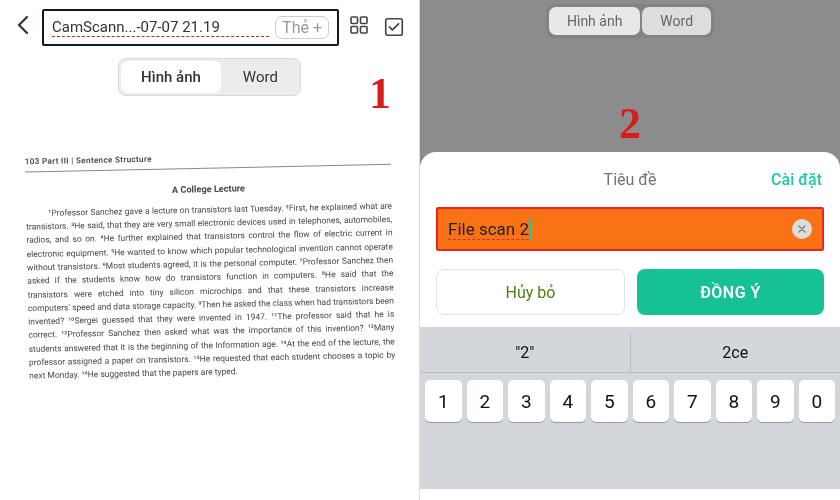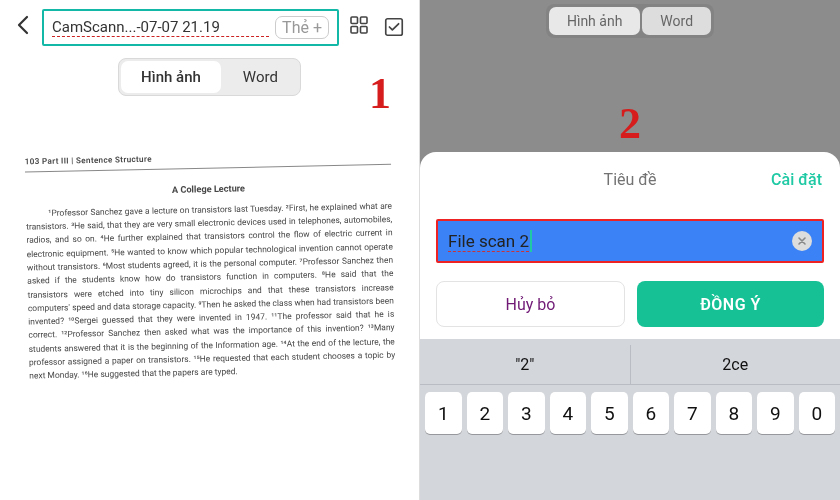--- a/index.html
+++ b/index.html
@@ -5,21 +5,21 @@
 *{margin:0;padding:0;box-sizing:border-box;font-family:-apple-system,BlinkMacSystemFont,"Segoe UI",Roboto,Helvetica,Arial,sans-serif;-webkit-font-smoothing:antialiased}
 body{width:840px;height:500px;background:#f5f5f5;overflow:hidden}
 .container{display:flex;width:840px;height:500px}
 .panel{position:relative;overflow:hidden}
 .panel-left{width:420px;height:500px;background:#fff;border-right:1px solid #ddd}
 .panel-right{width:420px;height:500px;background:#8c8c8c}
 
 
 .topbar{display:flex;align-items:center;height:54px;padding:0 10px;gap:6px}
 .back-btn{font-size:20px;color:#333;padding:4px 6px;cursor:pointer}
-.title-box{flex:1;border:2px solid #14b8a6;background:#fff;height:37px;display:flex;align-items:center;padding:0 8px;gap:6px;border-radius:2px}
+.title-box{flex:1;border:2px solid #0f172a;background:#fff;height:37px;display:flex;align-items:center;padding:0 8px;gap:6px;border-radius:2px}
 .title-text{color:#333;font-size:15px;flex:1;white-space:nowrap;overflow:hidden;text-overflow:ellipsis;border-bottom:1px dashed #c22}
 .tag-chip{border:1px solid #ccc;border-radius:7px;padding:1px 6px;font-size:16px;color:#999;display:flex;align-items:center;gap:2px}
 .grid-icn{font-size:18px;color:#444;padding:4px}
 .select-icn{font-size:18px;color:#444;padding:4px;display:flex;align-items:center;justify-content:center}
 .select-icn svg{width:22px;height:22px}
 
 .seg{display:flex;justify-content:center;margin-top:4px}
 .seg-wrap{display:flex;border:1px solid #d9d9d9;border-radius:8px;overflow:hidden;background:#ececec}
 .seg-btn{padding:7px 20px;font-size:15px;color:#333;cursor:pointer}
 .seg-btn.active{background:#fff;border-radius:7px;font-weight:500;margin:2px}
@@ -39,28 +39,28 @@
 .rt-seg{display:flex;background:rgba(0,0,0,.06);border-radius:8px;padding:2px}
 .rt-seg-btn{padding:6px 18px;font-size:14px;color:#666;background:#ddd;border-radius:7px;margin:1px}
 .rt-seg-btn.first{background:#e8e8e8}
 .num2{position:absolute;top:98px;left:50%;transform:translateX(-50%);font-size:44px;font-weight:700;color:#d61c1c;font-family:Georgia,serif;z-index:5}
 
 .modal{position:absolute;bottom:0;left:0;right:0;background:#fff;border-top-left-radius:16px;border-top-right-radius:16px;padding-top:14px;height:348px}
 .modal-hdr{display:flex;align-items:center;justify-content:center;position:relative;padding:4px 16px 14px}
 .modal-title{font-size:16px;color:#737373;font-weight:400}
 .modal-settings{position:absolute;right:18px;top:4px;font-size:16px;color:#1fc9a4;font-weight:500}
 
-.input-row{margin:16px 16px 0;border:2px solid #e22;border-radius:2px;padding:8px 10px;display:flex;align-items:center;position:relative;height:44px;background:#3b82f6}
+.input-row{margin:4px 16px 0;border:2px solid #e22;border-radius:2px;padding:8px 10px;display:flex;align-items:center;position:relative;height:44px;background:#f97316}
 .input-val{font-size:17px;color:#222;border-bottom:1px dashed #c33}
 .caret{width:2px;height:22px;background:#1fc9a4;margin-left:1px}
 .clear-btn{position:absolute;right:10px;width:20px;height:20px;border-radius:50%;background:#ddd;display:flex;align-items:center;justify-content:center;color:#888;font-size:12px}
 
 .btn-row{display:flex;gap:12px;padding:18px 16px 12px}
 .btn{flex:1;height:46px;border-radius:8px;display:flex;align-items:center;justify-content:center;font-size:16px;cursor:pointer}
-.btn-cancel{background:#fff;border:1px solid #e3e3e3;color:#701a75}
+.btn-cancel{background:#fff;border:1px solid #e3e3e3;color:#4d7c0f}
 .btn-ok{background:#17c196;color:#fff;font-weight:600;letter-spacing:.5px}
 
 .kb{background:#d3d6db;height:162px;padding-top:6px}
 .kb-sugg{display:flex;height:40px;border-bottom:1px solid #b9bdc3}
 .kb-sugg-cell{flex:1;display:flex;align-items:center;justify-content:center;font-size:16px;color:#111;border-right:1px solid #b9bdc3}
 .kb-sugg-cell:last-child{border-right:none}
 .kb-row{display:flex;gap:5px;padding:7px 5px 0}
 .key{flex:1;height:42px;background:#fff;border-radius:5px;box-shadow:0 1px 0 #96989d;display:flex;align-items:center;justify-content:center;font-size:19px;color:#111}
 </style>
 </head>

